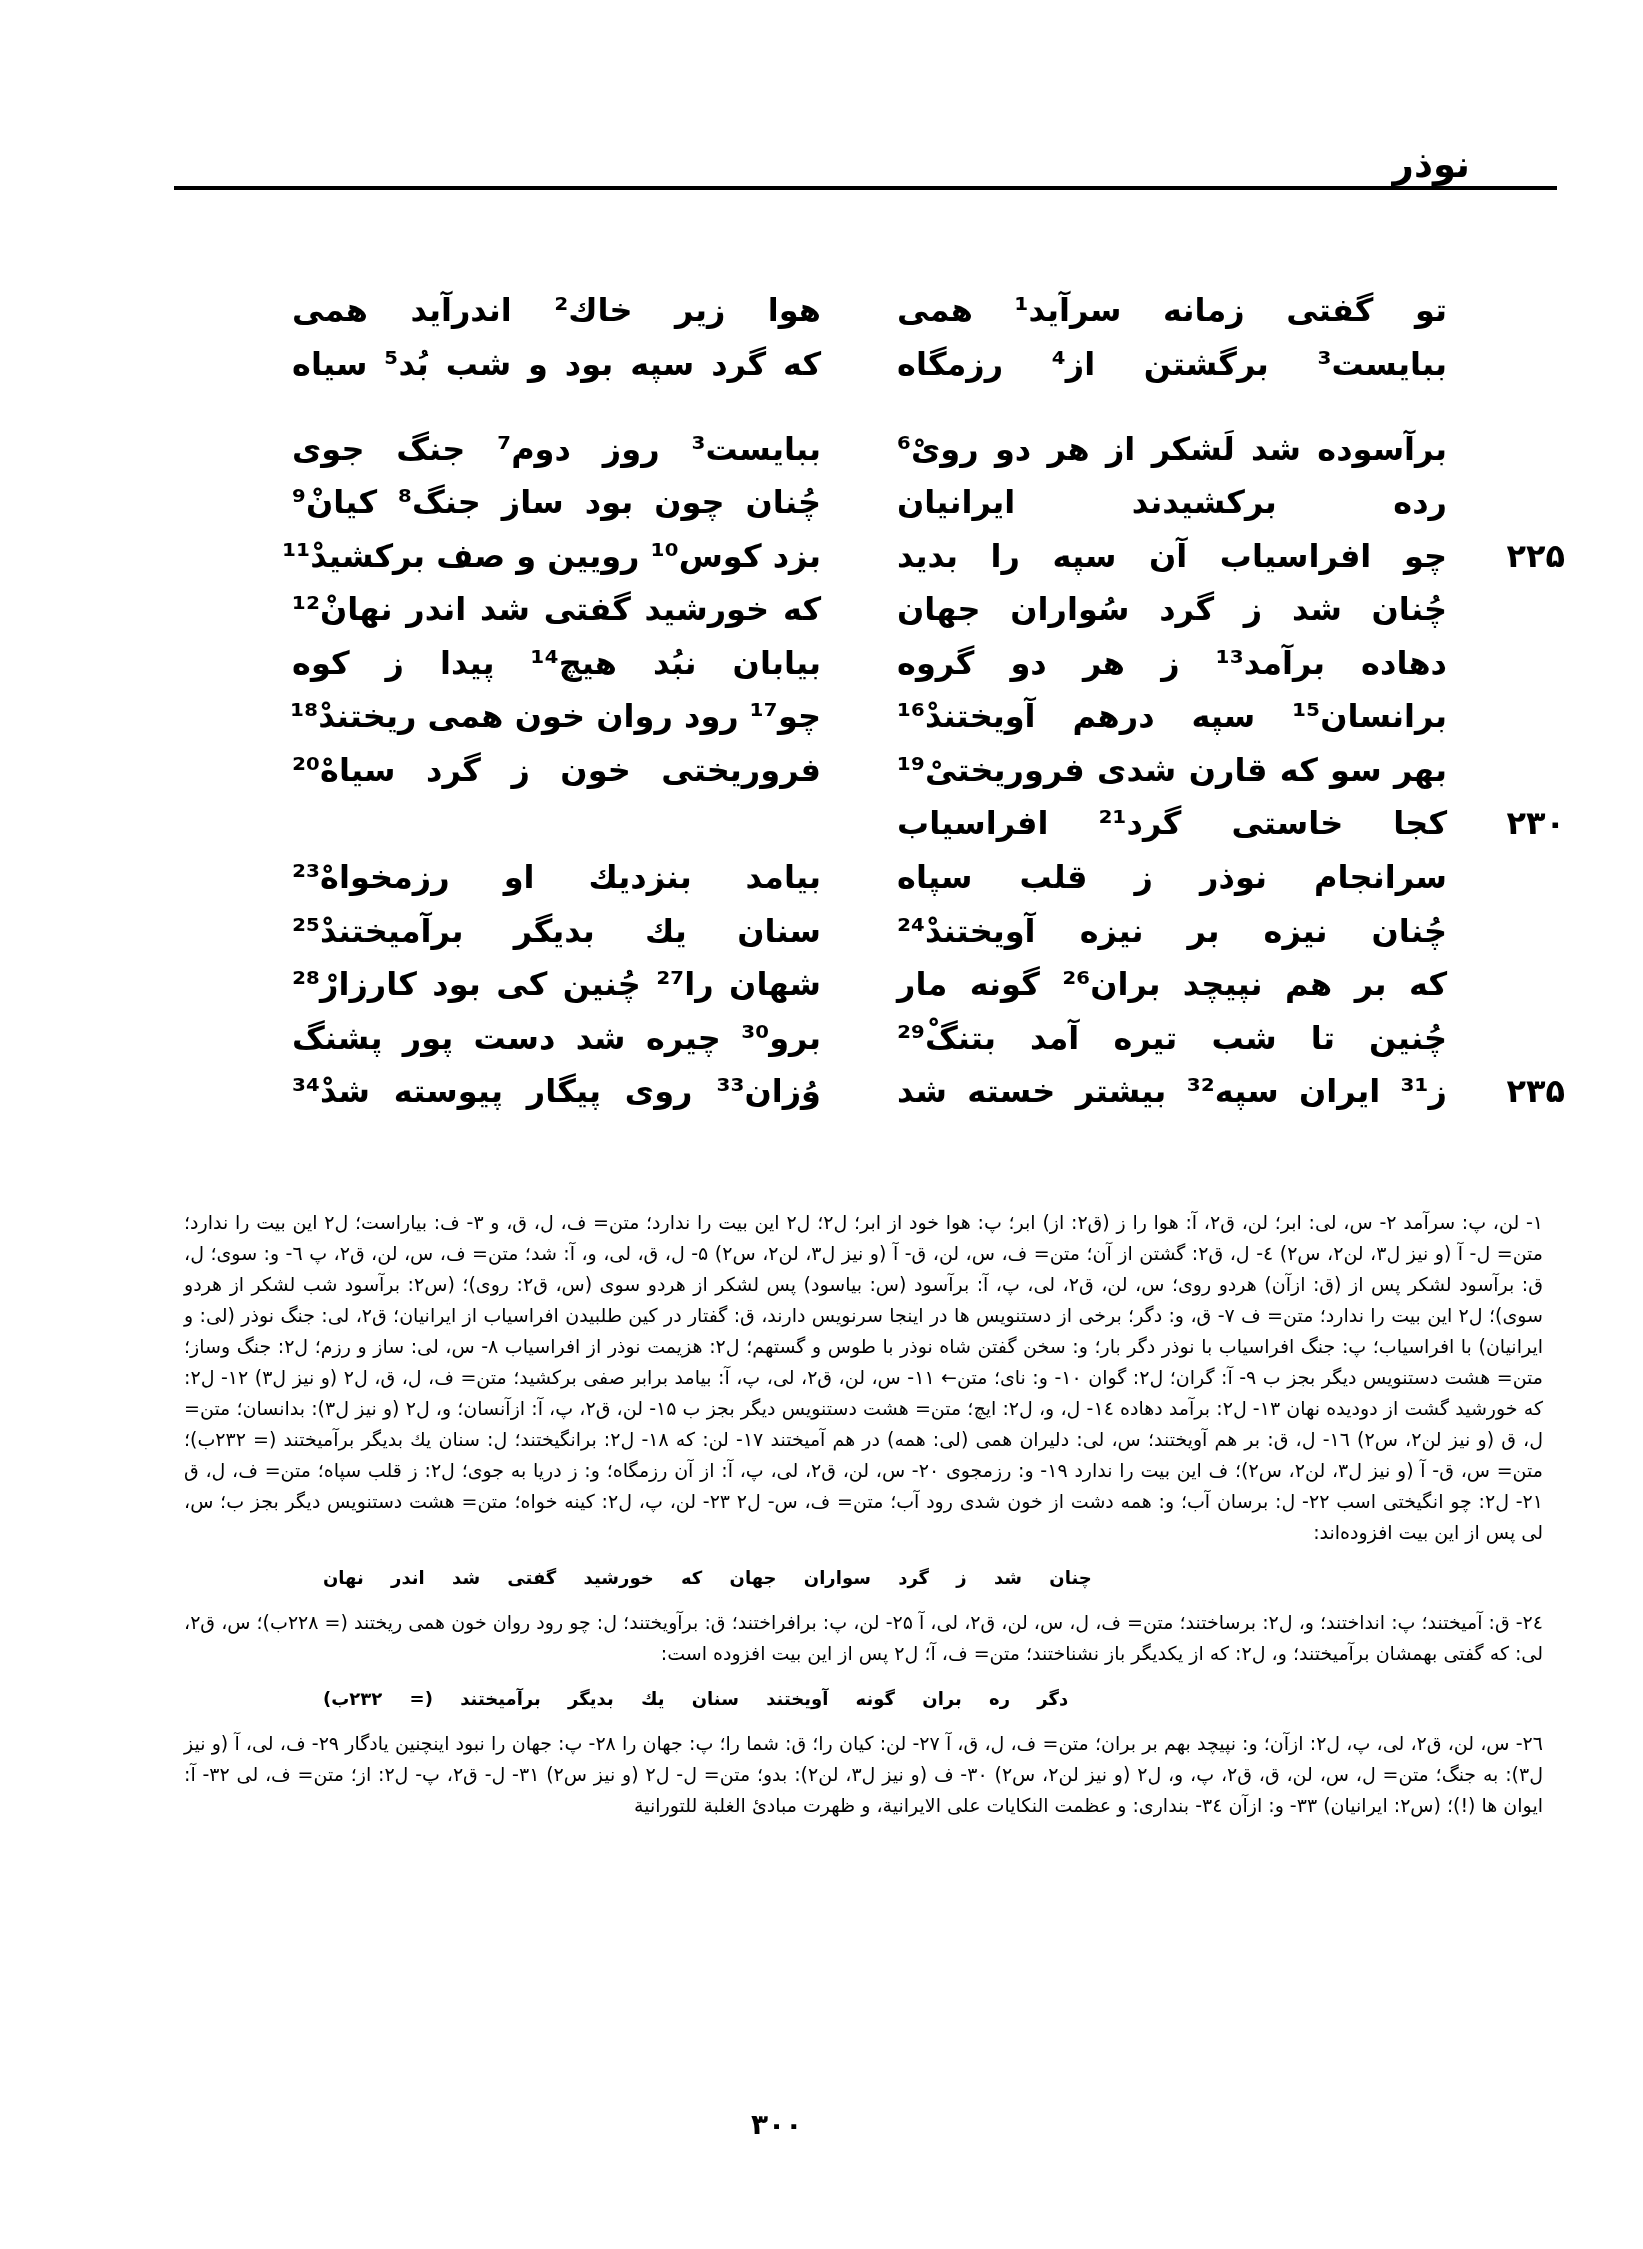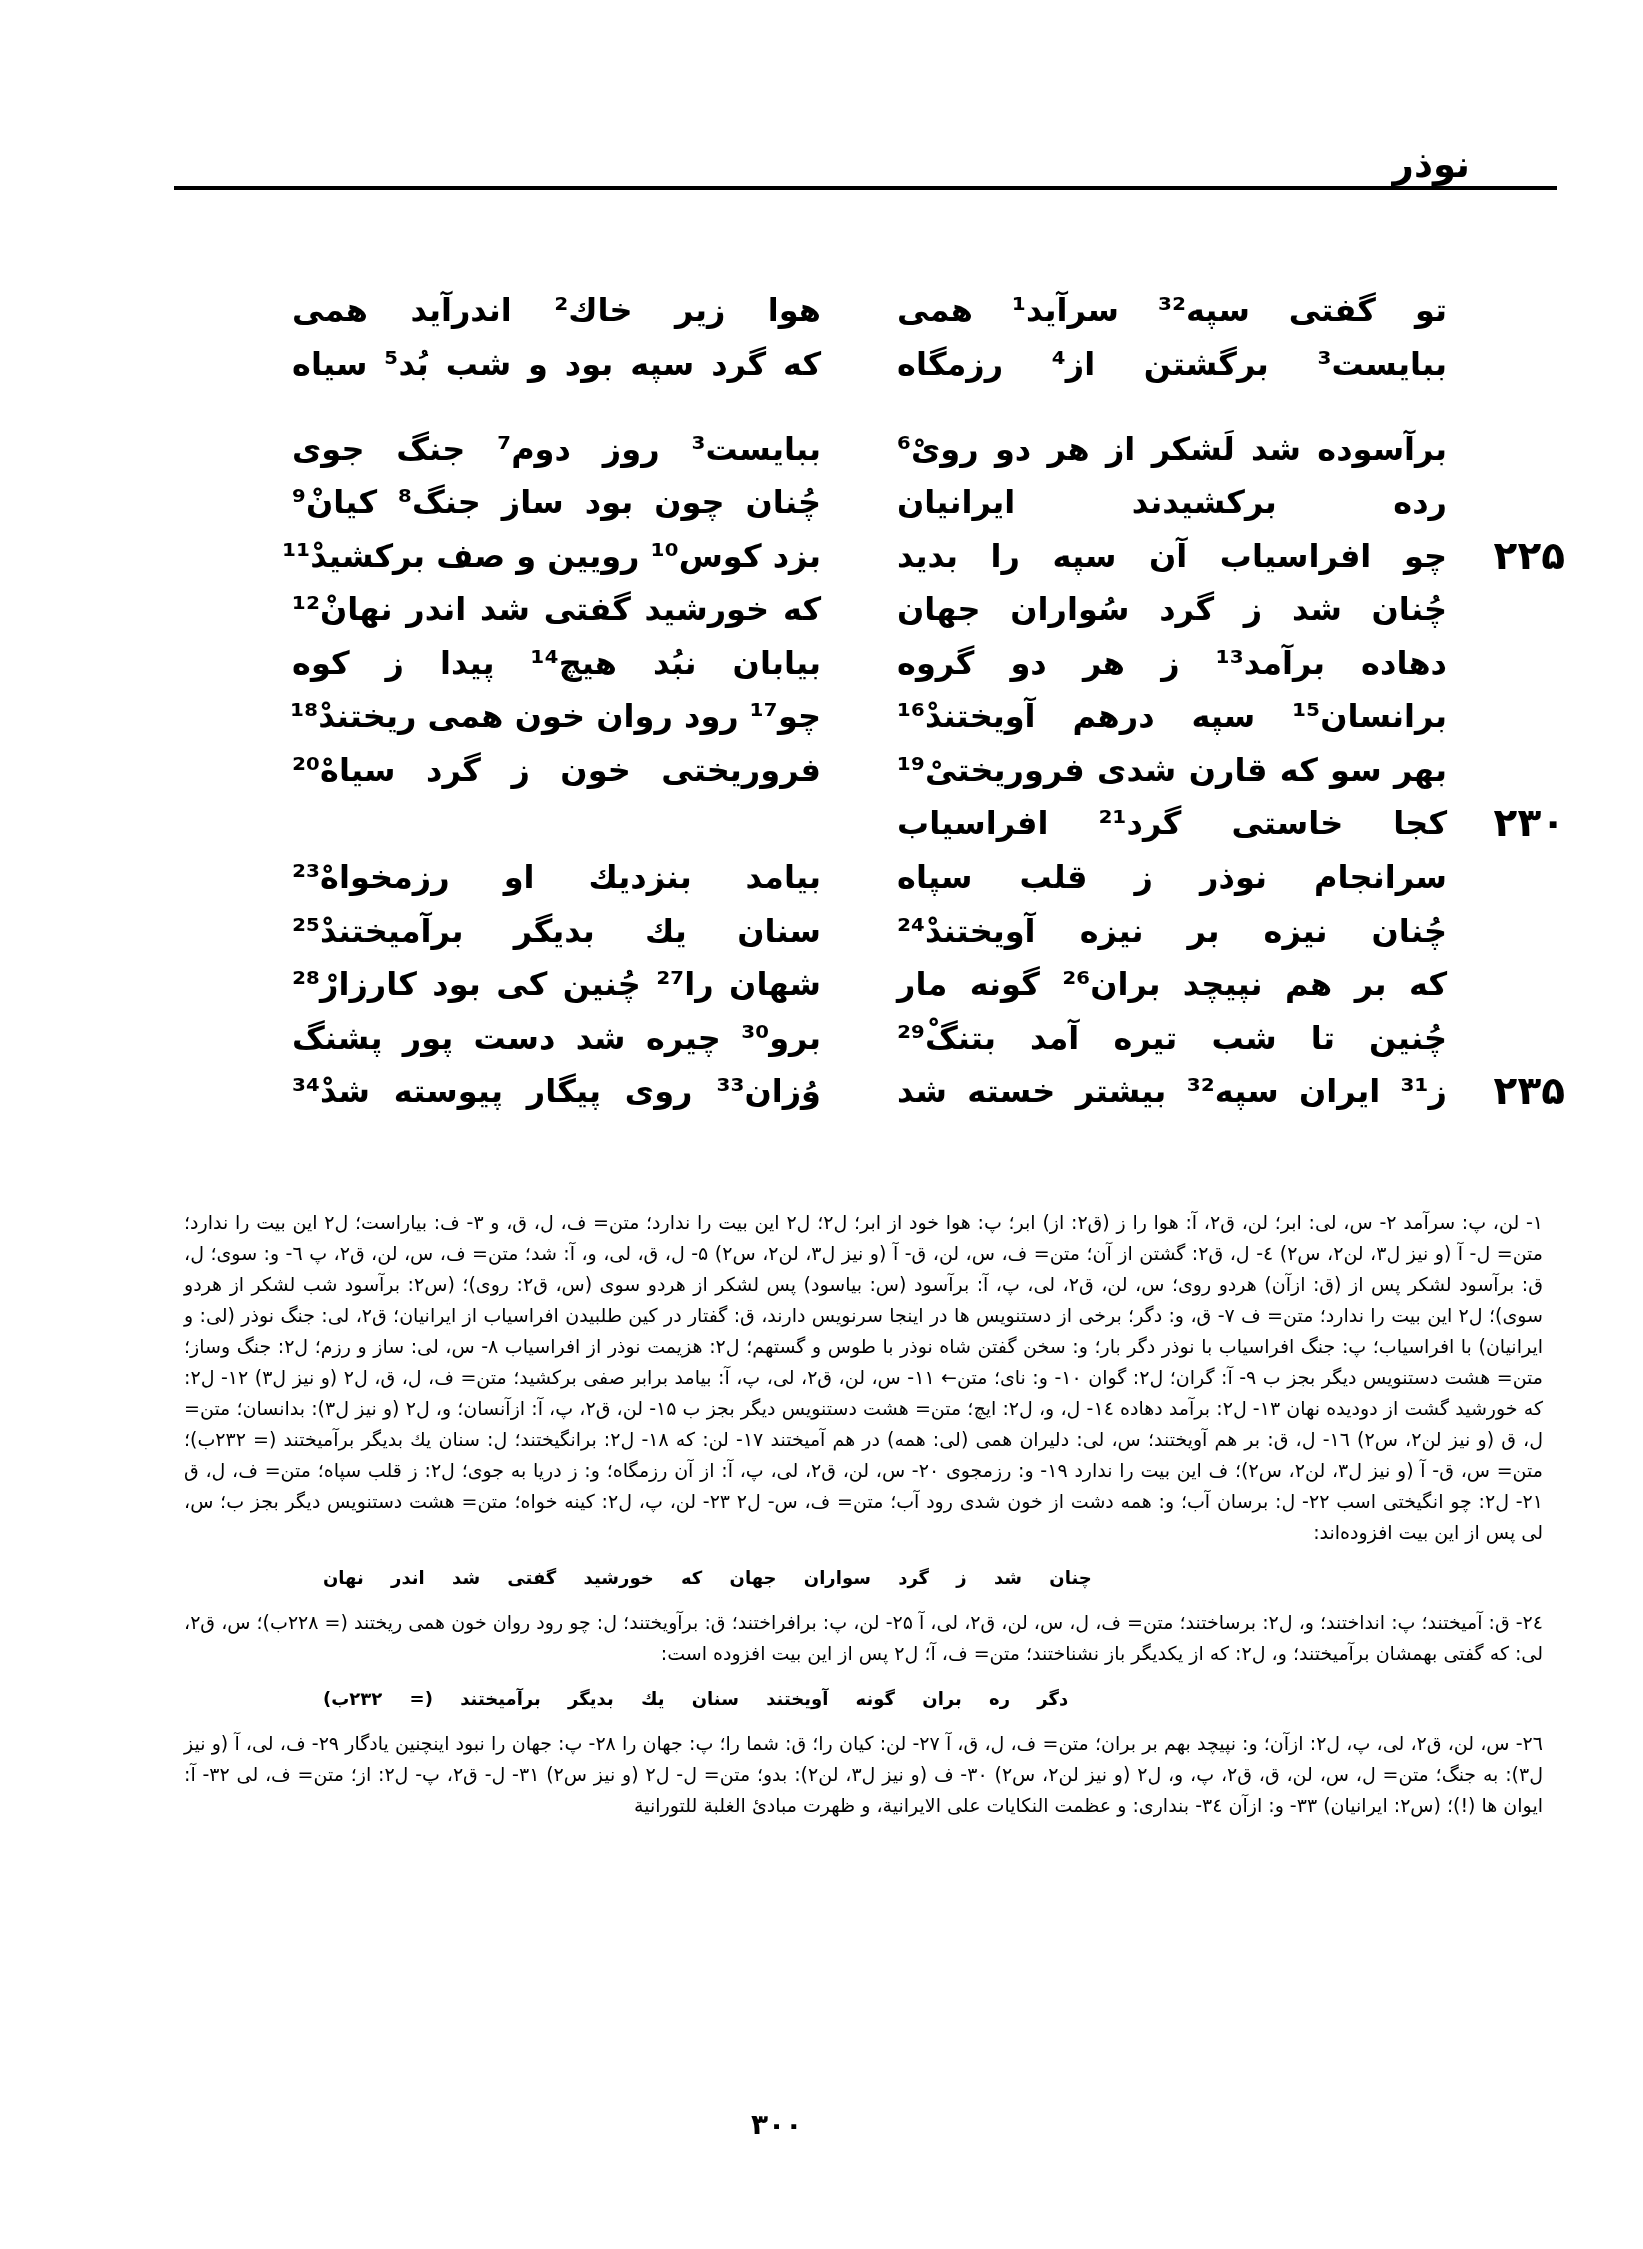--- a/index.html
+++ b/index.html
@@ -4,35 +4,35 @@
 <style>
   html, body { margin:0; padding:0; background:#ffffff; }
   body { width:1644px; height:2250px; position:relative; overflow:hidden; color:#000; font-family:"DejaVu Sans", sans-serif; }
   .page-title { position:absolute; right:174px; top:143px; font-size:37px; font-weight:bold; direction:rtl;text-align:center; }
   .header-rule { position:absolute; left:174px; right:87px; top:186px; height:3.5px; background:#000; }
   .poem { position:absolute; top:282px; left:292px; width:1287px; direction:rtl; }
   .couplet { position:absolute; right:0; width:1287px; height:56px; }
   .hemistich { position:absolute; font-size:32px; font-weight:bold; white-space:nowrap; text-align:justify; text-align-last:justify; line-height:56px; direction:rtl; }
   .h-right { right:132px; width:550px; }
   .h-left { right:758px; width:529px; }
-  .verse-num { position:absolute; right:14px; font-size:39px; font-weight:bold; line-height:56px; }
+  .verse-num { position:absolute; right:14px; font-size:32px; font-weight:bold; line-height:56px; }
   .notes { position:absolute; left:170px; right:87px; top:1193px; direction:rtl; font-size:19px; line-height:31px; text-align:justify; }
   .notes p { margin:14px; }
   .notes .inset { text-align:left; font-size:18px; padding:0 139px; word-spacing:21px;font-weight:bold; }
   .page-number { position:absolute; left:751px; top:2108px; font-size:28px; font-weight:bold; direction:rtl; }
 </style>
 </head>
 <body>
 
 <div class="page-title">نوذر</div>
 <div class="header-rule"></div>
 
 <div class="poem">
   <div class="couplet" style="top:0px">
-    <div class="hemistich h-right">تو گفتی سپه³² سرآید¹ همی</div>
+    <div class="hemistich h-right">تو گفتی زمانه سرآید¹ همی</div>
     <div class="hemistich h-left">هوا زیر خاك² اندرآید همی</div>
   </div>
   <div class="couplet" style="top:54px">
     <div class="hemistich h-right">ببایست³ برگشتن از⁴ رزمگاه</div>
     <div class="hemistich h-left">که گرد سپه بود و شب بُد⁵ سیاه</div>
   </div>
   <div class="couplet" style="top:139px">
     <div class="hemistich h-right">برآسوده شد لَشکر از هر دو رویْ⁶</div>
     <div class="hemistich h-left">ببایست³ روز دوم⁷ جنگ جوی</div>
   </div>

